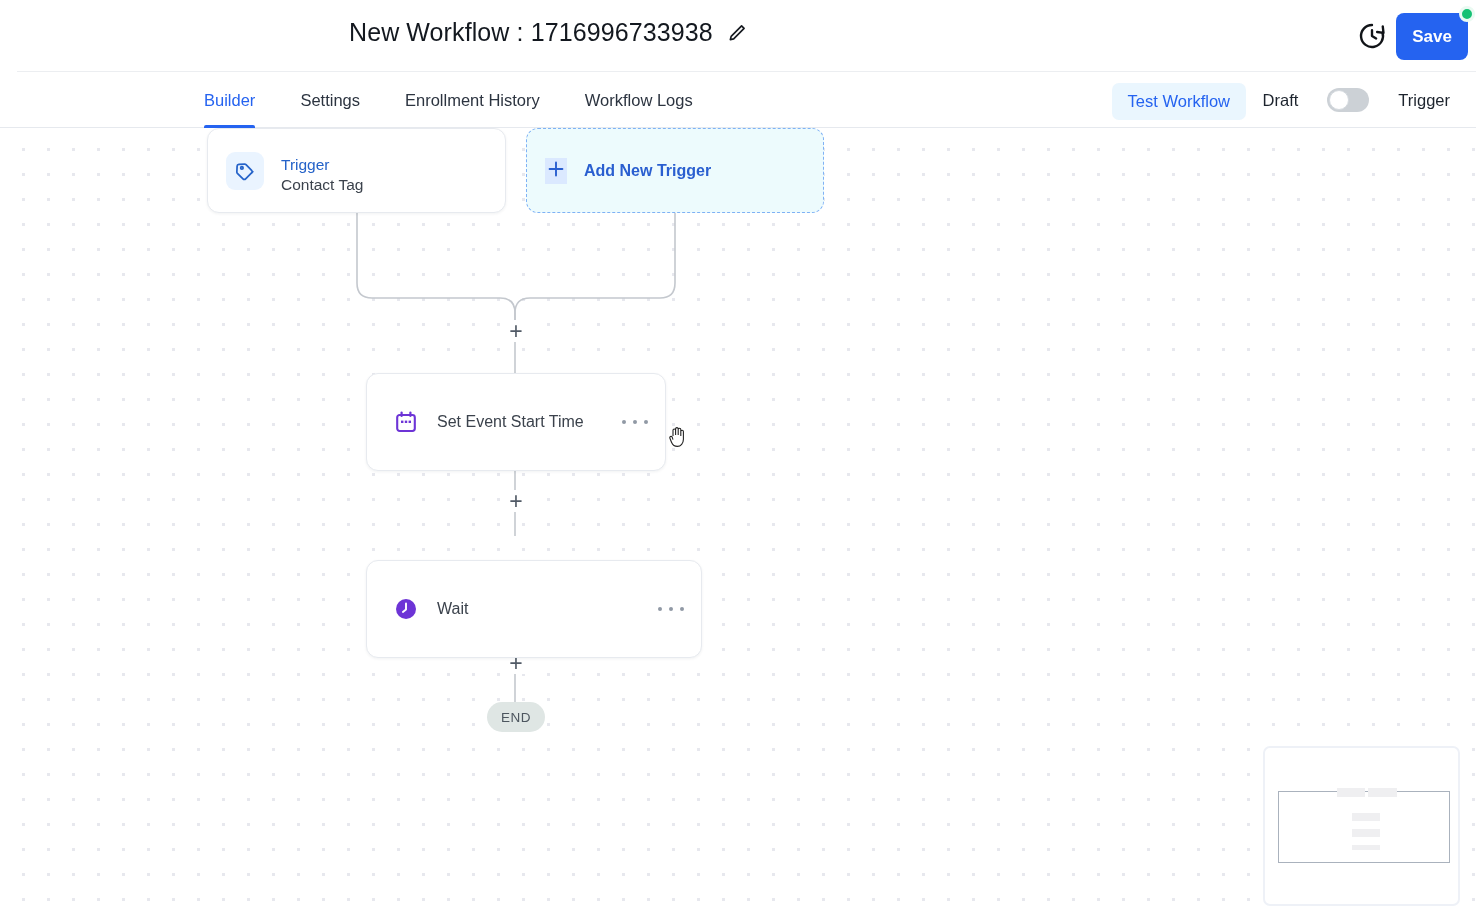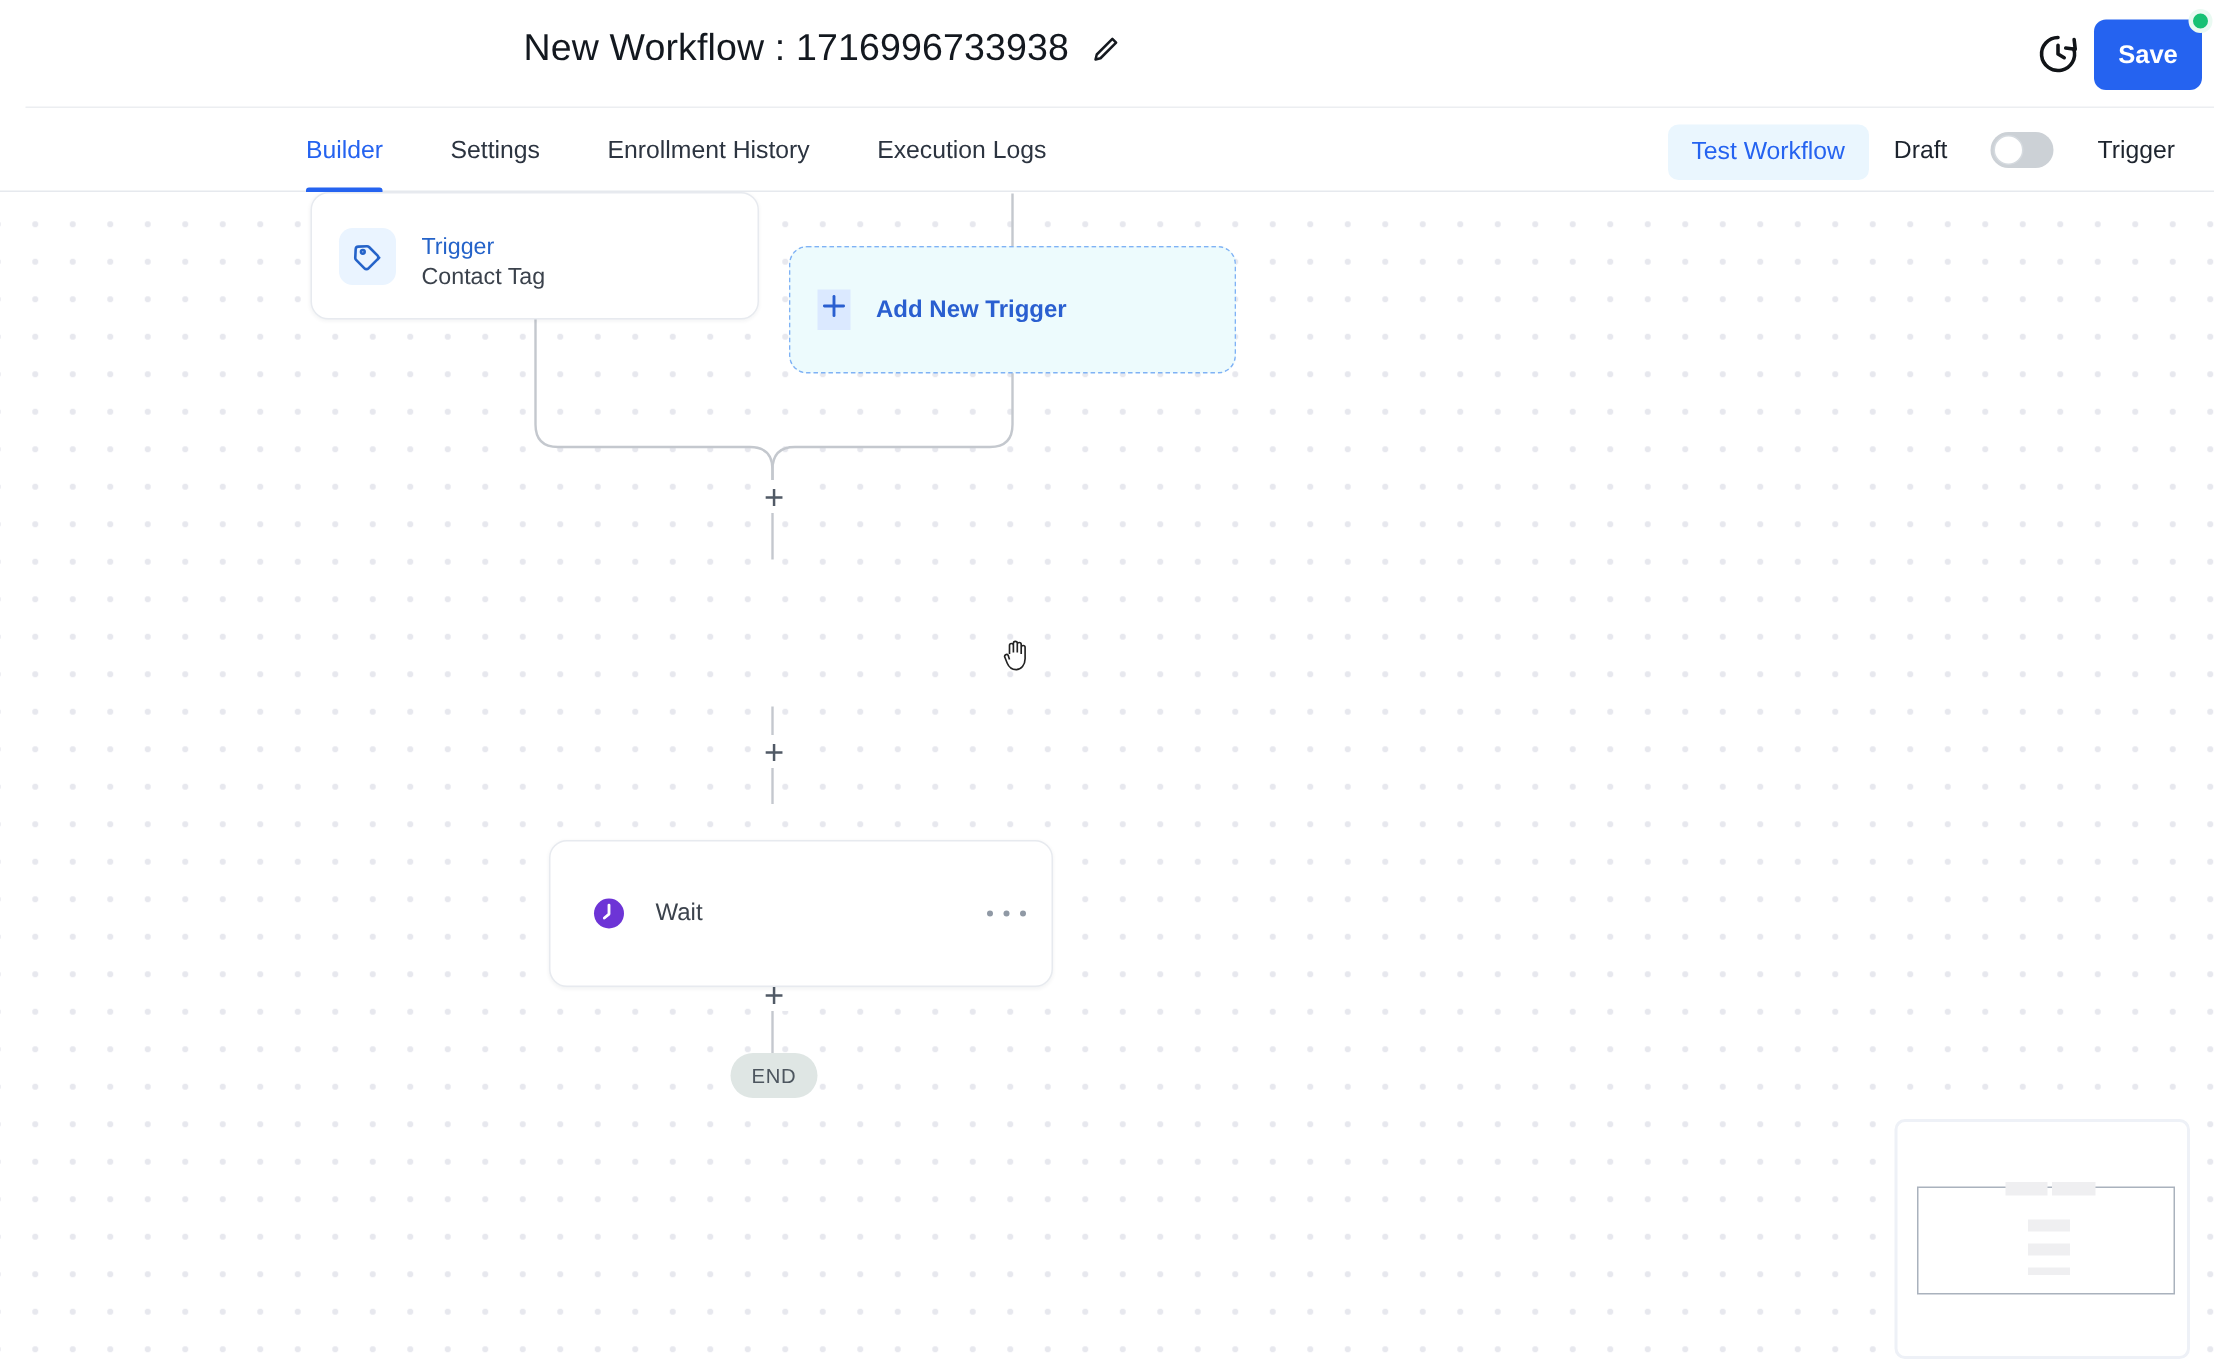--- a/index.html
+++ b/index.html
@@ -129,21 +129,20 @@
 
   
   #add-trigger-node {
     position: absolute;
     left: 526px; top: 0px; width: 298px; height: 85px;
     background: #edfbfd;
     border: 1.6px dashed #7fb2f5;
     border-radius: 12px;
     display: flex; align-items: center; padding-left: 18px; gap: 17px;
     cursor: pointer;
-    margin-top: 36px;
   }
   #add-trigger-node .icon-box { background: #dbe9ff; }
   .add-trig-label { font-size: 16px; color: #2a5fd0; font-weight: 600; }
 
   
   #set-event-node { left: 366px; top: 245px; width: 300px; height: 98px; }
   #wait-node      { left: 366px; top: 432px; width: 336px; height: 98px; }
   .node-label {
     position: absolute; left: 70px; font-size: 16px; color: #3b424c;
   }
@@ -227,21 +226,21 @@
       <div class="tab active">
         <span>Builder</span>
       </div>
       <div class="tab">
         <span>Settings</span>
       </div>
       <div class="tab">
         <span>Enrollment History</span>
       </div>
       <div class="tab">
-        <span>Execution Logs</span>
+        <span>Workflow Logs</span>
       </div>
     </div>
 
     <button class="test-workflow">Test Workflow</button>
 
     <div class="pubwrap">
       <span class="pub-label">Draft</span>
       <div class="toggle">
         <div class="knob"></div>
       </div>
@@ -287,20 +286,38 @@
     <div class="plus" id="plus-1">
       <span>+</span>
     </div>
     <div class="plus" id="plus-2">
       <span>+</span>
     </div>
     <div class="plus" id="plus-3">
       <span>+</span>
     </div>
 
+    <div class="node" id="set-event-node">
+      <div class="act-icon">
+        <svg width="24" height="24" viewBox="0 0 24 24" fill="none">
+          <rect x="3.2" y="5" width="17.6" height="16" rx="2.4" fill="none" stroke="#6d34d6" stroke-width="2.1"></rect>
+          <line x1="7.6" y1="2.6" x2="7.6" y2="6" stroke="#6d34d6" stroke-width="2.2" stroke-linecap="round"></line>
+          <line x1="16.4" y1="2.6" x2="16.4" y2="6" stroke="#6d34d6" stroke-width="2.2" stroke-linecap="round"></line>
+          <rect x="7" y="10.6" width="2.4" height="2.4" fill="#6d34d6"></rect>
+          <rect x="10.8" y="10.6" width="2.4" height="2.4" fill="#6d34d6"></rect>
+          <rect x="14.6" y="10.6" width="2.4" height="2.4" fill="#6d34d6"></rect>
+        </svg>
+      </div>
+      <div class="node-label">Set Event Start Time</div>
+      <div class="dots-menu">
+        <span></span>
+        <span></span>
+        <span></span>
+      </div>
+    </div>
 
     <div class="node" id="wait-node">
       <div class="act-icon">
         <svg width="24" height="24" viewBox="0 0 24 24">
           <circle cx="12" cy="12" r="10" fill="#6d34d6"></circle>
           <path d="M12 6.4V12.4L8.9 15" fill="none" stroke="#ffffff" stroke-width="1.9" stroke-linecap="round" stroke-linejoin="round"></path>
         </svg>
       </div>
       <div class="node-label">Wait</div>
       <div class="dots-menu">

